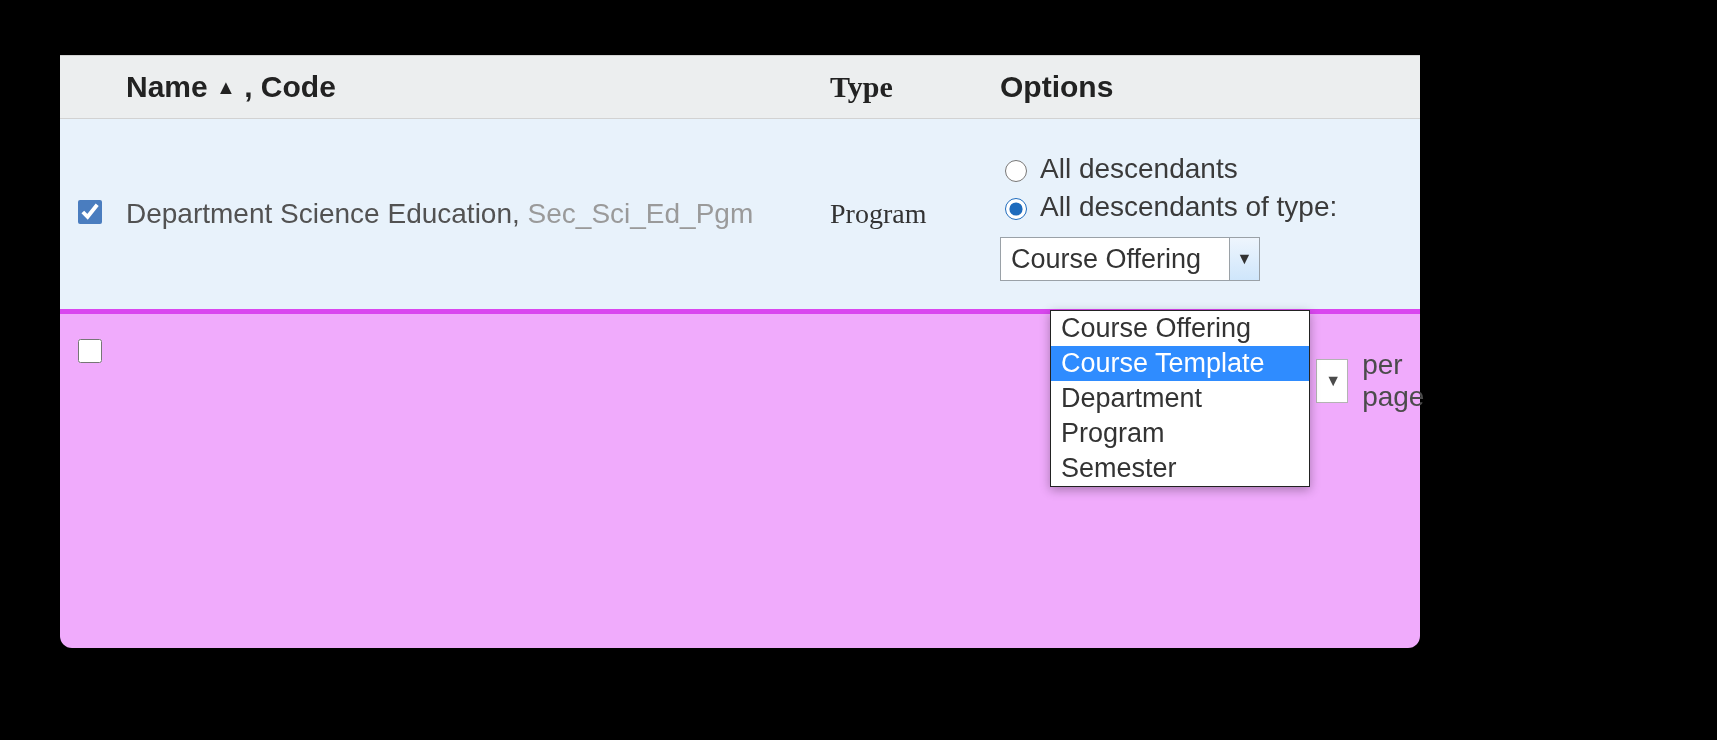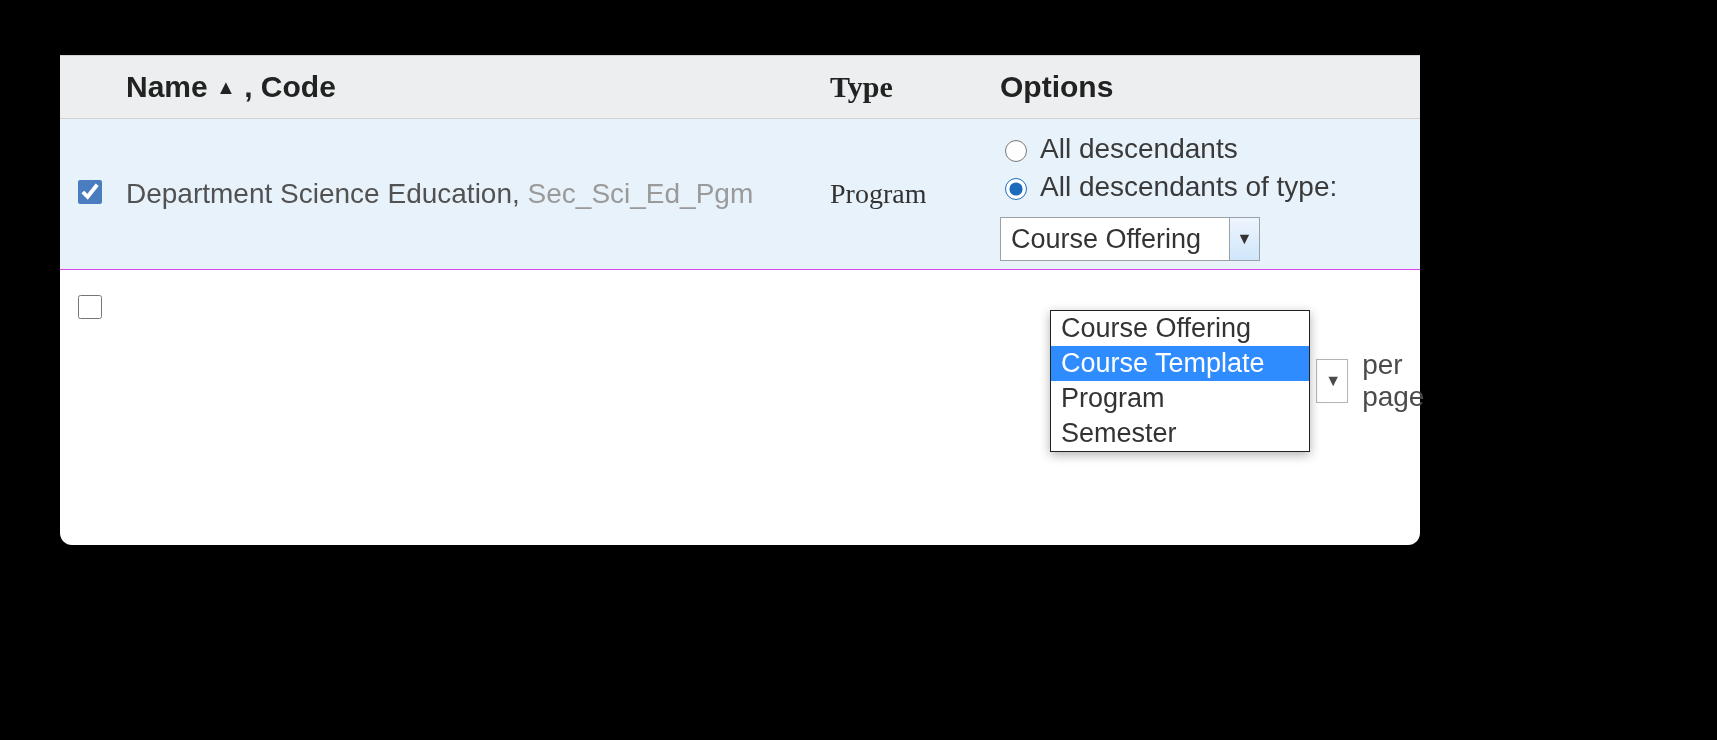--- a/index.html
+++ b/index.html
@@ -11,22 +11,22 @@
     color:#333;
     width:1717px;
     height:740px;
     overflow:hidden;
     position:relative;
   }
   .panel {
     position:absolute;
     left:60px; top:55px;
     width:1360px;
-    height:490px;
-    background:#ffffff;
+    height:593px;
+    background:#f0abfc;
     border-radius:12px;
     box-shadow: 0 10px 50px 25px rgba(0,0,0,.55);
     overflow:visible;
   }
   .tbl { width:100%; border-collapse:collapse; }
   .hdr td {
     background:#eceeef;
     border-top:1px solid #d2d2d2;
     border-bottom:1px solid #d2d2d2;
     font-weight:700;
@@ -34,22 +34,22 @@
     padding:14px 10px;
     font-size:30px;
   }
   .col-chk { width:56px; }
   .col-name {}
   .col-type { width:170px;font-family:Liberation Serif, serif; }
   .col-opts { width:430px; }
   .sort-arrow { font-size:20px; position:relative; top:-3px; }
   .row-sel td {
     background:#e8f2fb;
-    border-bottom:1px solid #d946ef;
-    padding:8px 10px;
+    border-bottom:5px solid #d946ef;
+    padding:28px 10px;
     vertical-align:middle;
   }
   .row-sel td.col-chk, .row-plain td.col-chk { padding-left:14px; }
   .row-plain td { padding:22px 10px; vertical-align:top; }
   .name-primary { color:#525252; }
   .name-code { color:#9a9a9a; }
   .opt-line { display:flex; align-items:center; gap:10px; margin:6px 0; color:#3a3a3a; }
   input[type=checkbox] {
     width:24px; height:24px;
     accent-color:#4a7dbf;
@@ -167,20 +167,21 @@
       <td class="col-name"></td>
       <td class="col-type"></td>
       <td class="col-opts"></td>
     </tr>
   </tbody>
     </table>
 
   <div class="dropdown-list" id="dropdown-list">
       <div class="opt">Course Offering</div>
       <div class="opt hi">Course Template</div>
+      <div class="opt">Department</div>
       <div class="opt">Program</div>
       <div class="opt">Semester</div>
     </div>
 
   <div class="perpage-select">
     <div class="perpage-box">
       <span>▼</span>
     </div>
     <span>per page</span>
   </div>

